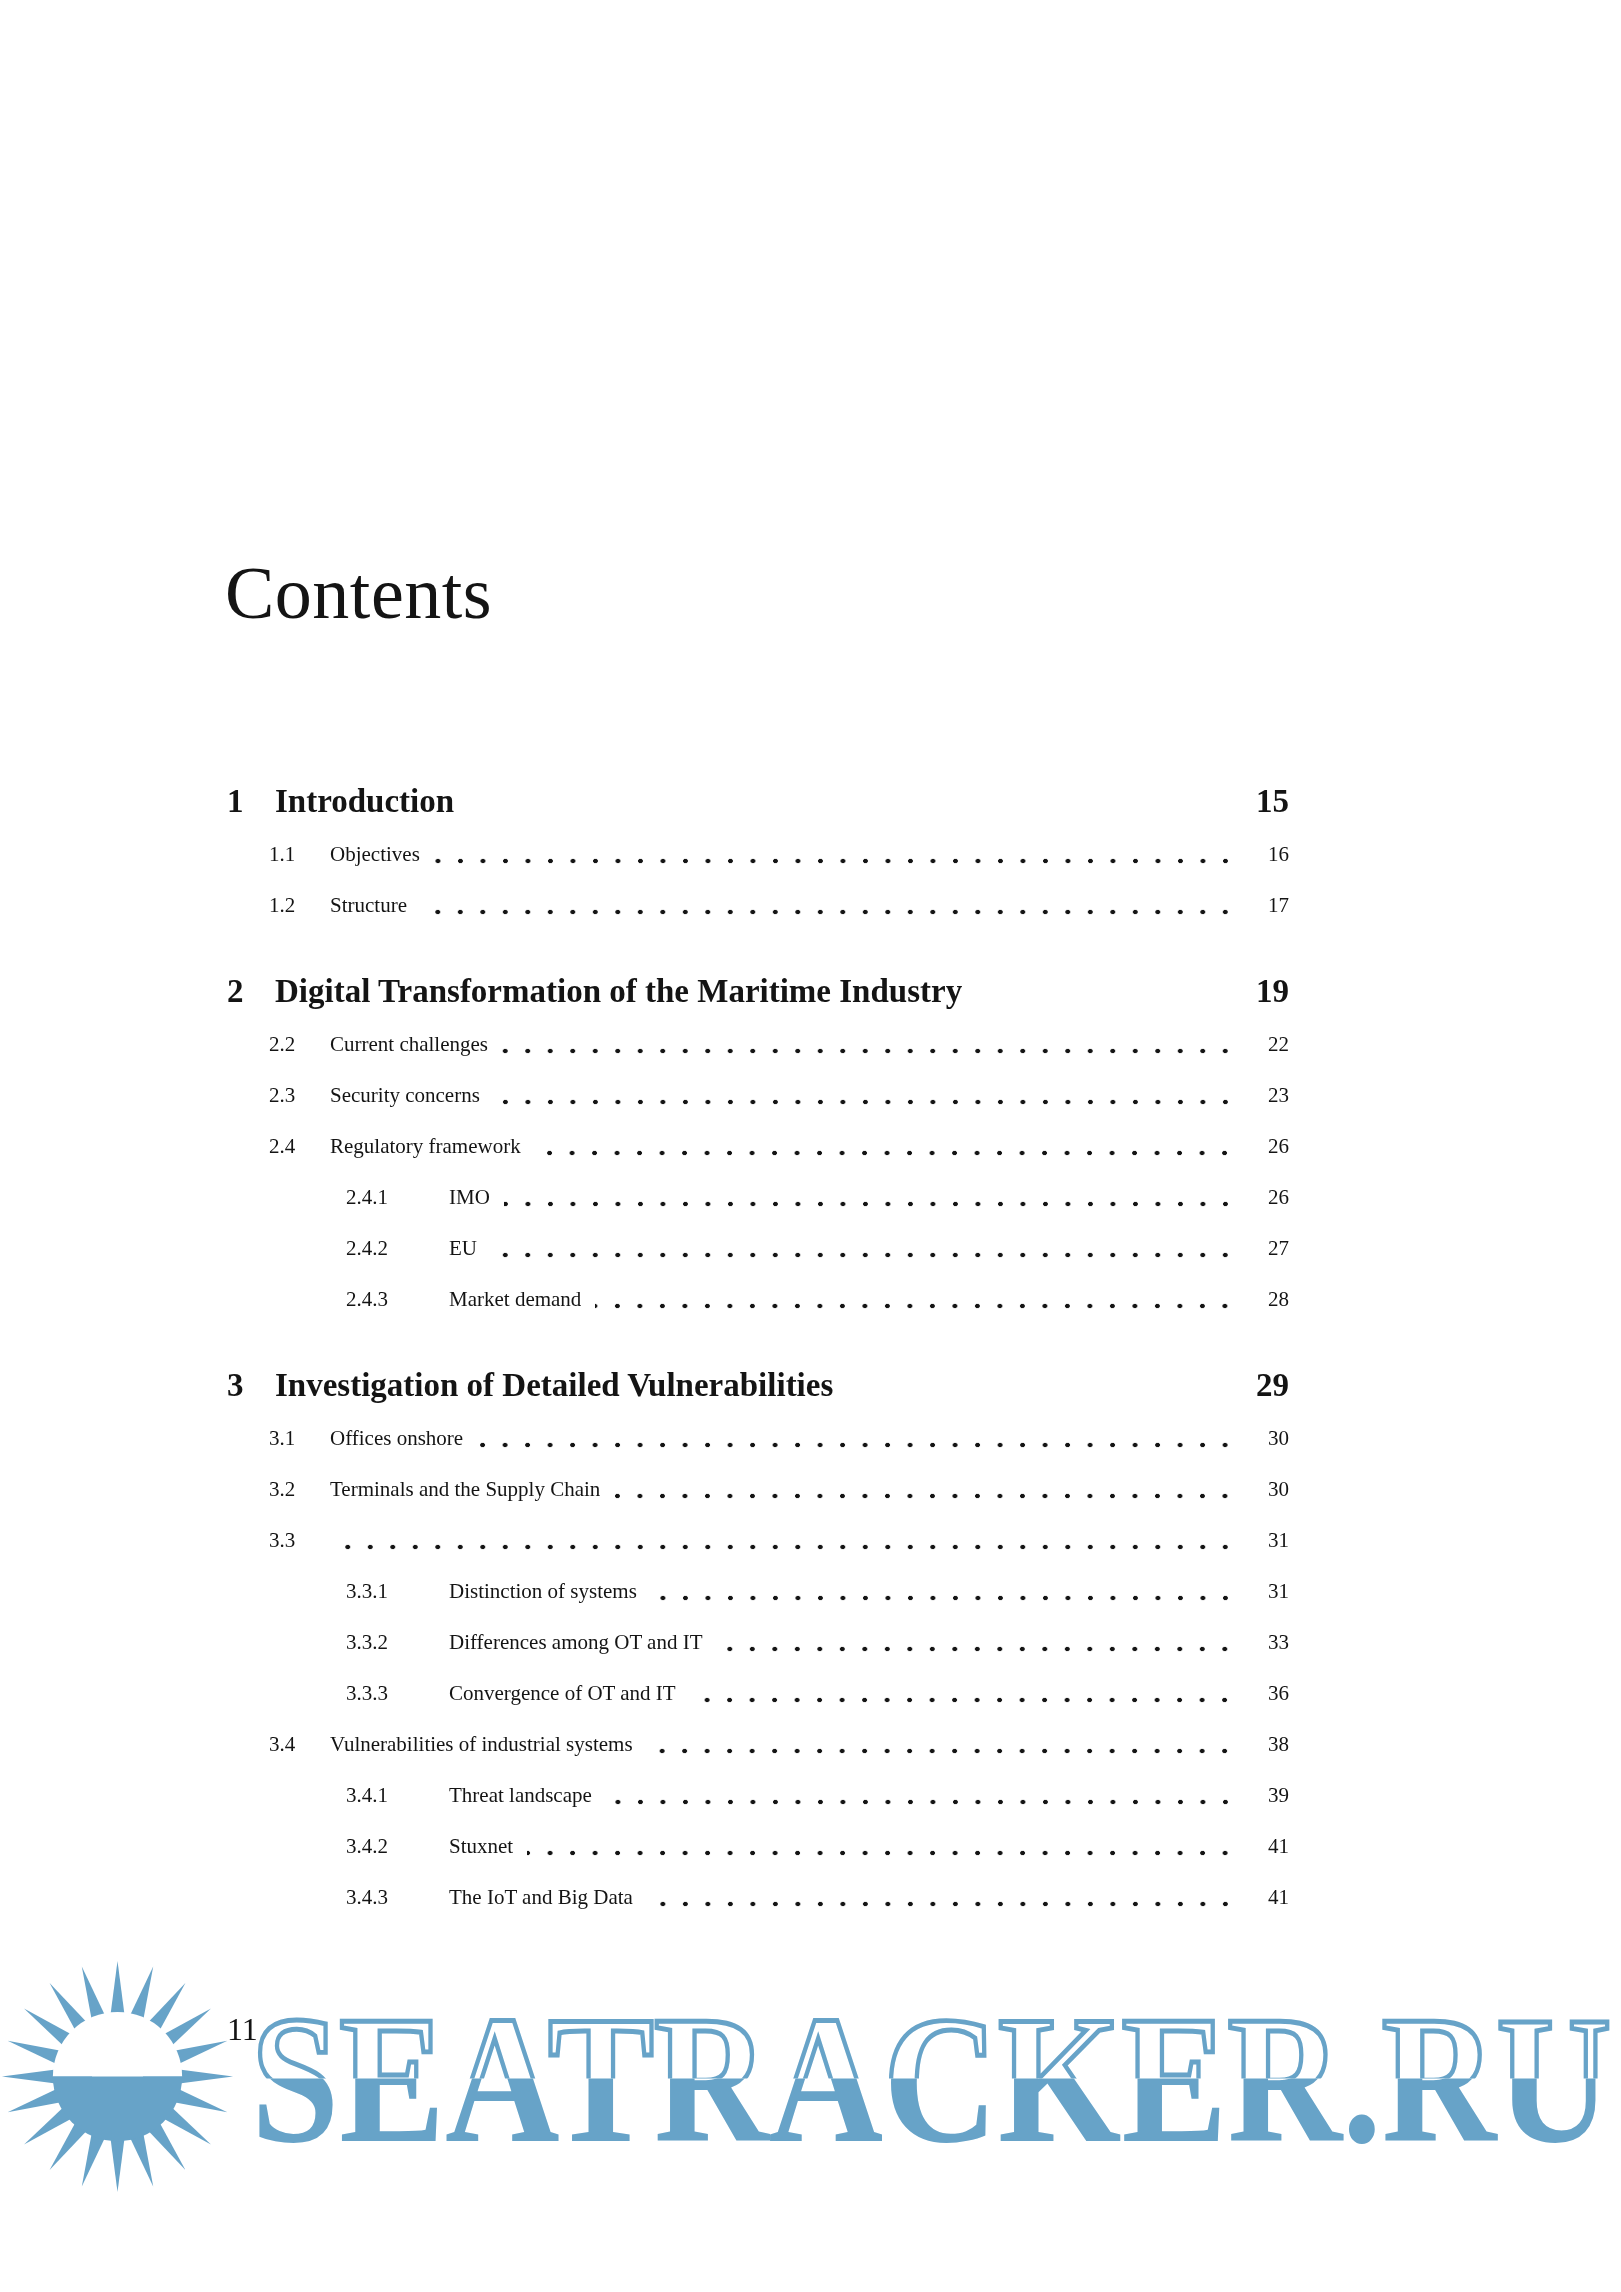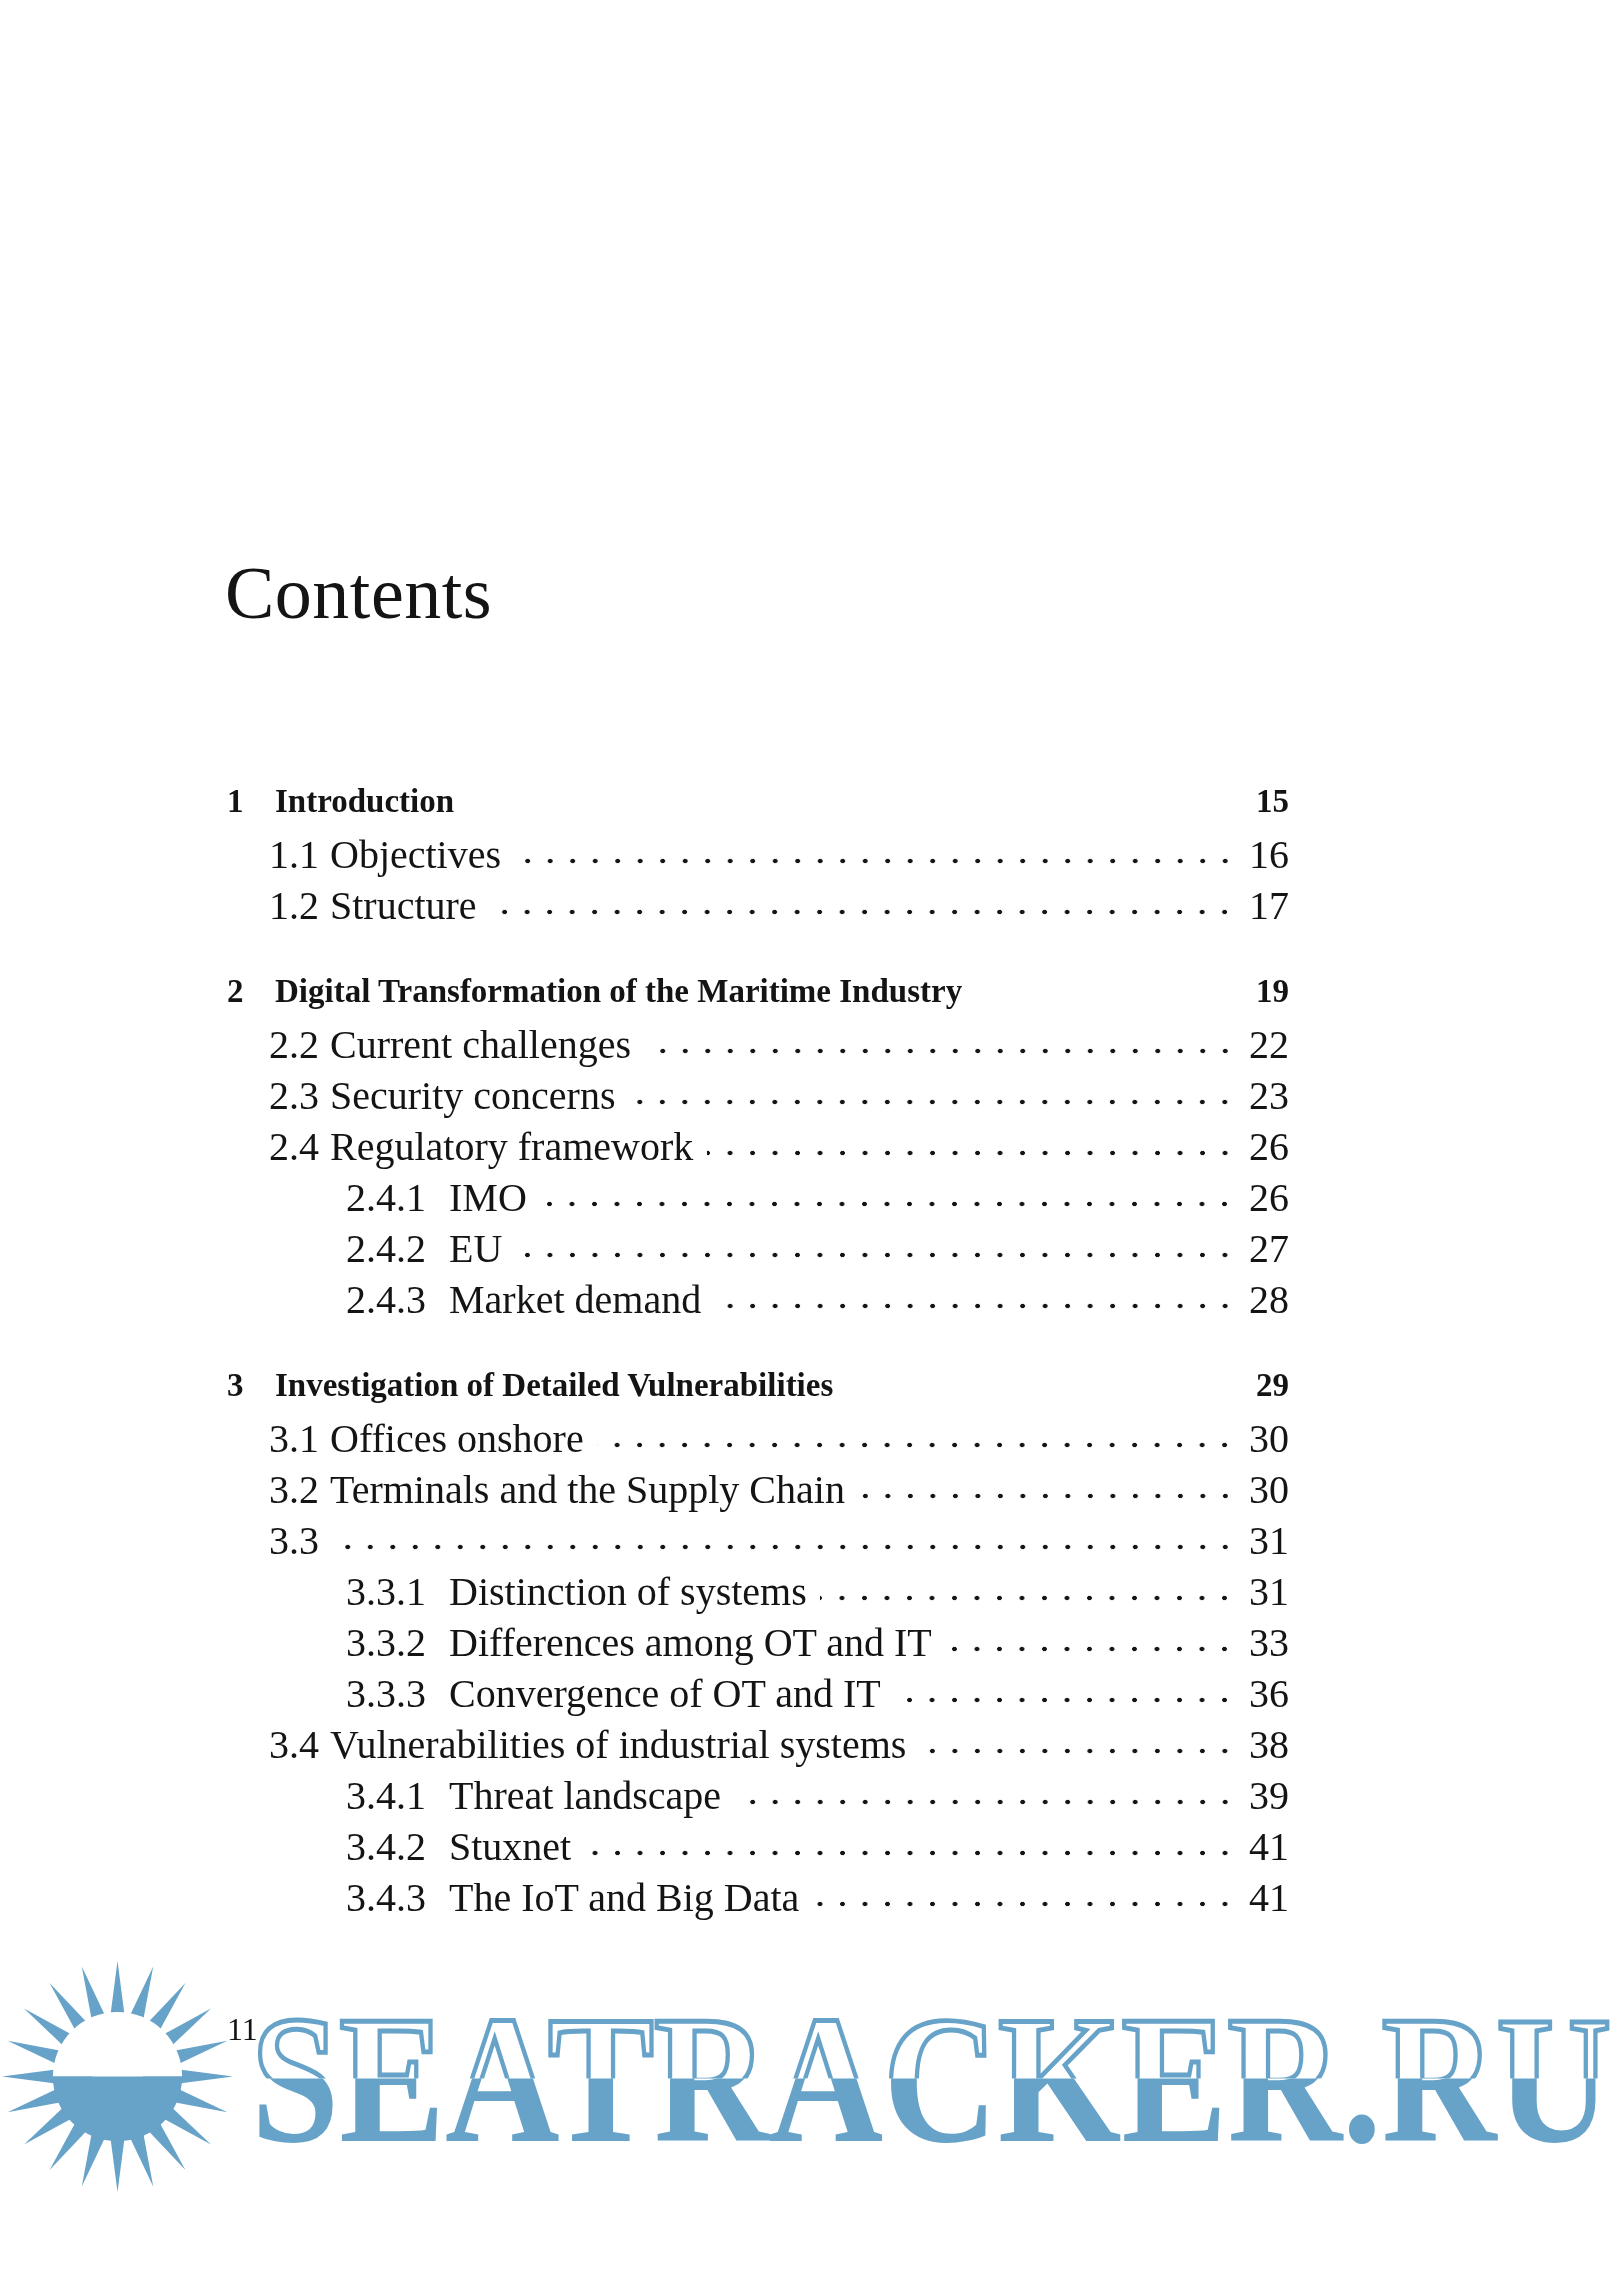--- a/index.html
+++ b/index.html
@@ -27,21 +27,21 @@
     position: absolute;
     left: 227px; top: 741px;
     width: 1062px;
     display: flex;
     flex-direction: column;
   }
   .row {
     display: flex;
     height: 51px;
     line-height: 51px;
-    font-size: 40px;
+    font-size: 21px;
   }
   .row.chapter {
     height: 55px;
     line-height: 55px;
     font-size: 33px;
     font-weight: bold;
     margin-top: 33px;
   }
   .num   { flex: 0 0 auto; }
   .row.chapter .num    { width: 48px; }

